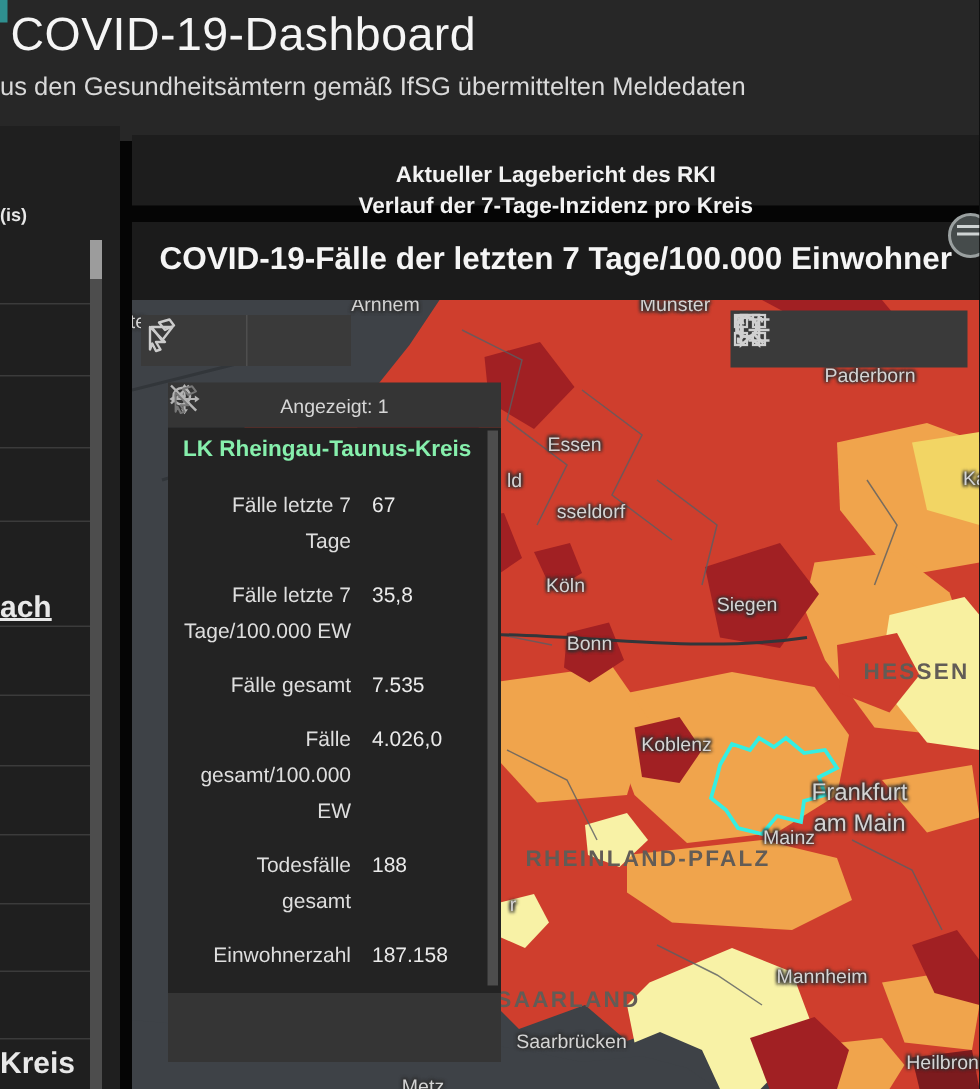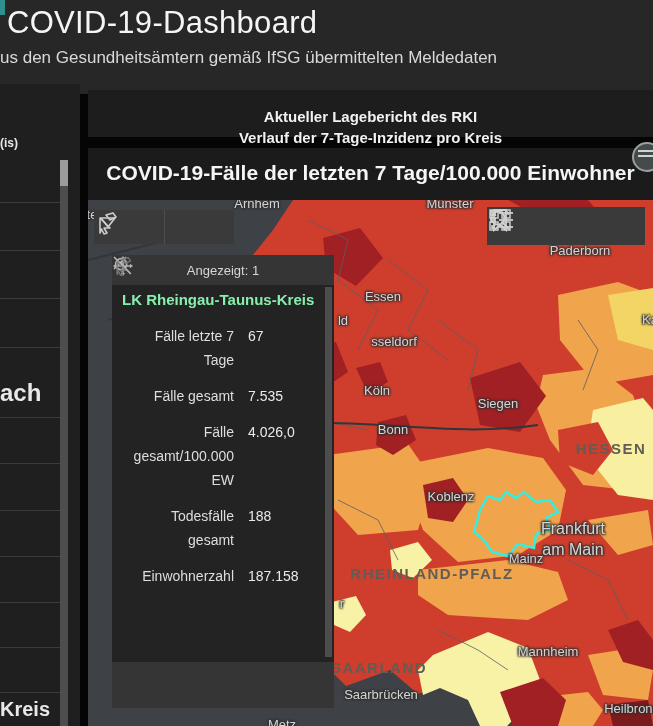--- a/index.html
+++ b/index.html
@@ -61,21 +61,21 @@
 
   <div class="hdr">
     <div class="hdr-corner"></div>
     <div class="hdr-title">COVID-19-Dashboard</div>
     <div class="hdr-sub">us den Gesundheitsämtern gemäß IfSG übermittelten Meldedaten</div>
   </div>
 
   <div class="sb">
     <div id="sb-items">
         <div class="sb-item" style="top: 52px; font-size: 12px; font-weight: 700;">(is)</div>
-        <div class="sb-item" style="top: 295px; font-size: 24px; font-weight: 700;">ach</div>
+        <div class="sb-item" style="top: 310px; font-size: 20px; font-weight: 700; text-decoration: underline;">ach</div>
         <div class="sb-item" style="top: 614px; font-size: 20px; font-weight: 700;">Kreis</div>
         <div class="sb-div" style="top: 118px;"></div>
         <div class="sb-div" style="top: 166px;"></div>
         <div class="sb-div" style="top: 214px;"></div>
         <div class="sb-div" style="top: 263px;"></div>
         <div class="sb-div" style="top: 333px;"></div>
         <div class="sb-div" style="top: 379px;"></div>
         <div class="sb-div" style="top: 426px;"></div>
         <div class="sb-div" style="top: 472px;"></div>
         <div class="sb-div" style="top: 518px;"></div>
@@ -243,20 +243,24 @@
           </svg>
         </div>
         <div class="pop-body">
           <div class="pop-title">LK Rheingau-Taunus-Kreis</div>
           <div id="popup-rows">
               <div class="prow">
                 <div class="plabel">Fälle letzte 7 Tage</div>
                 <div class="pvalue">67</div>
               </div>
               <div class="prow">
+                <div class="plabel">Fälle letzte 7 Tage/100.000 EW</div>
+                <div class="pvalue">35,8</div>
+              </div>
+              <div class="prow">
                 <div class="plabel">Fälle gesamt</div>
                 <div class="pvalue">7.535</div>
               </div>
               <div class="prow">
                 <div class="plabel">Fälle gesamt/100.000 EW</div>
                 <div class="pvalue">4.026,0</div>
               </div>
               <div class="prow">
                 <div class="plabel">Todesfälle gesamt</div>
                 <div class="pvalue">188</div>

